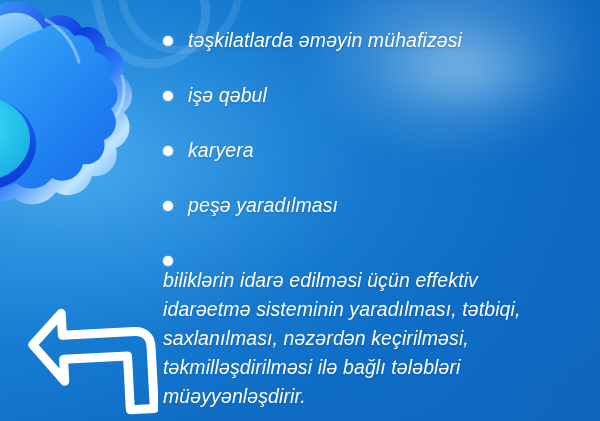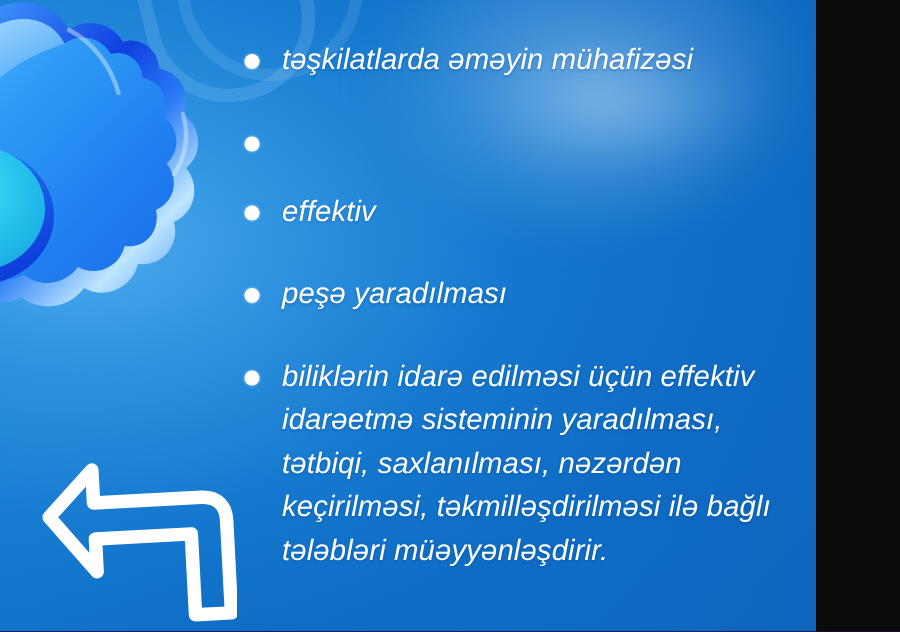--- a/index.html
+++ b/index.html
@@ -2,25 +2,25 @@
 <html><head>
 <meta charset="utf-8">
 <style>
   html, body {
     margin: 0;
     padding: 0;
     background: #0b0b0b;
   }
   #slide {
     position: relative;
-    width: 544px;
+    width: 600px;
     height: 421px;
     overflow: hidden;
     font-family: "Liberation Sans", sans-serif;
-    background: #4c1d95;
+    background: #be185d;
   }
 
   
   .bg-base {
     position: absolute;
     inset: 0;
     background:
       radial-gradient(120% 95% at 8% 38%, #56b2f2 0%, #2f93e0 22%, #1579cf 46%, #0f6dc6 68%, #1068c0 100%);
   }
   .bg-cloud-tr {
@@ -96,21 +96,21 @@
     position: absolute;
     left: 163px;
     top: 26px;
     right: 14px;
   }
   .bullet-row {
     display: flex;
     align-items: flex-start;
     margin-bottom: 26px;
   }
-  .bullet-row:last-child { margin-bottom: 0; }
+  .bullet-row:last-child { margin-bottom: 0; flex-direction: column; }
   .bullet-dot {
     flex: 0 0 auto;
     width: 10px;
     height: 10px;
     border-radius: 50%;
     background: #ffffff;
     margin-top: 10px;
     margin-right: 15px;
     box-shadow: 0 0 2px rgba(255,255,255,0.65);
   }
@@ -235,25 +235,26 @@
 
   <div class="content">
 
     <div class="bullet-row">
       <span class="bullet-dot"></span>
       <span class="bullet-text">təşkilatlarda əməyin mühafizəsi</span>
     </div>
 
     <div class="bullet-row">
       <span class="bullet-dot"></span>
-    </div>
-
-    <div class="bullet-row">
-      <span class="bullet-dot"></span>
-      <span class="bullet-text">effektiv</span>
+      <span class="bullet-text">işə qəbul</span>
+    </div>
+
+    <div class="bullet-row">
+      <span class="bullet-dot"></span>
+      <span class="bullet-text">karyera</span>
     </div>
 
     <div class="bullet-row">
       <span class="bullet-dot"></span>
       <span class="bullet-text">peşə yaradılması</span>
     </div>
 
     <div class="bullet-row para">
       <span class="bullet-dot"></span>
       <span class="bullet-text">biliklərin idarə edilməsi üçün effektiv idarəetmə sisteminin yaradılması, tətbiqi, saxlanılması, nəzərdən keçirilməsi,  təkmilləşdirilməsi ilə bağlı tələbləri müəyyənləşdirir.</span>

